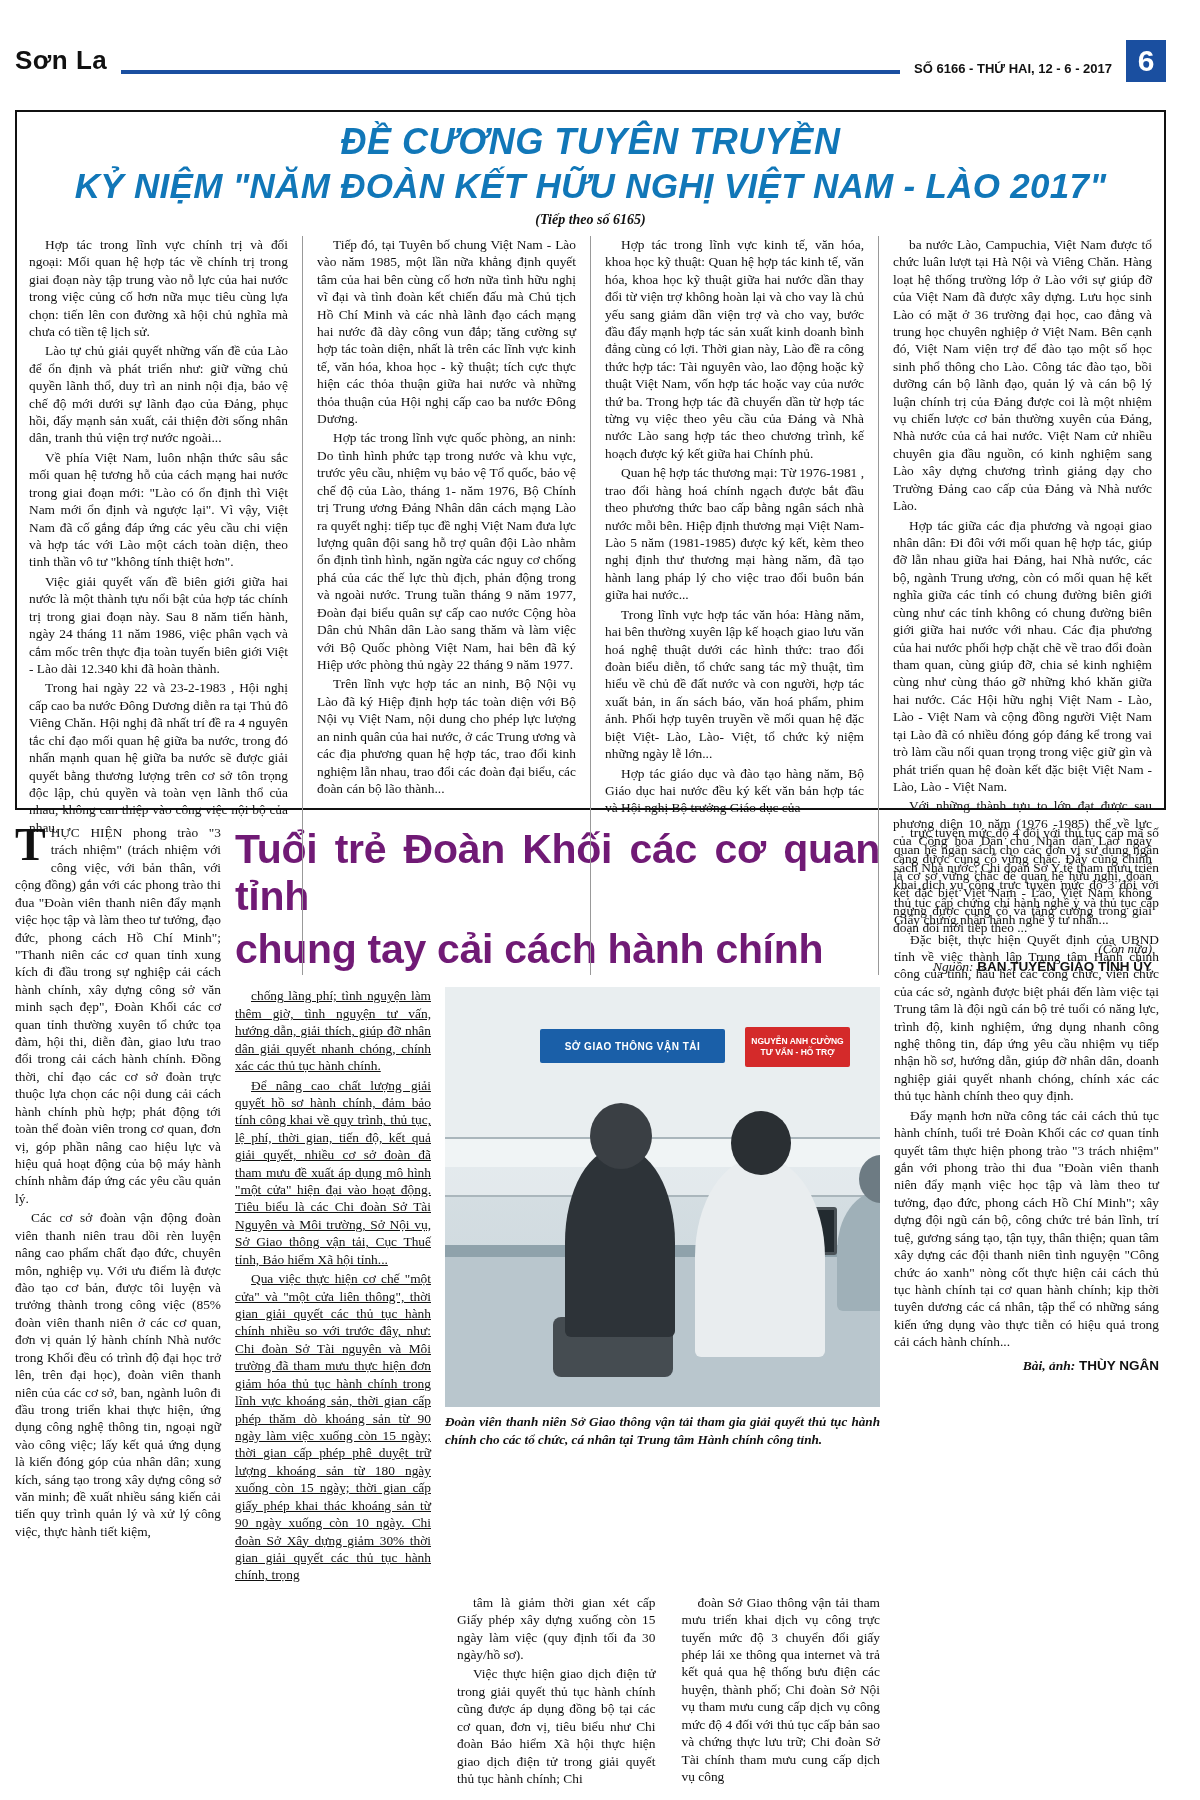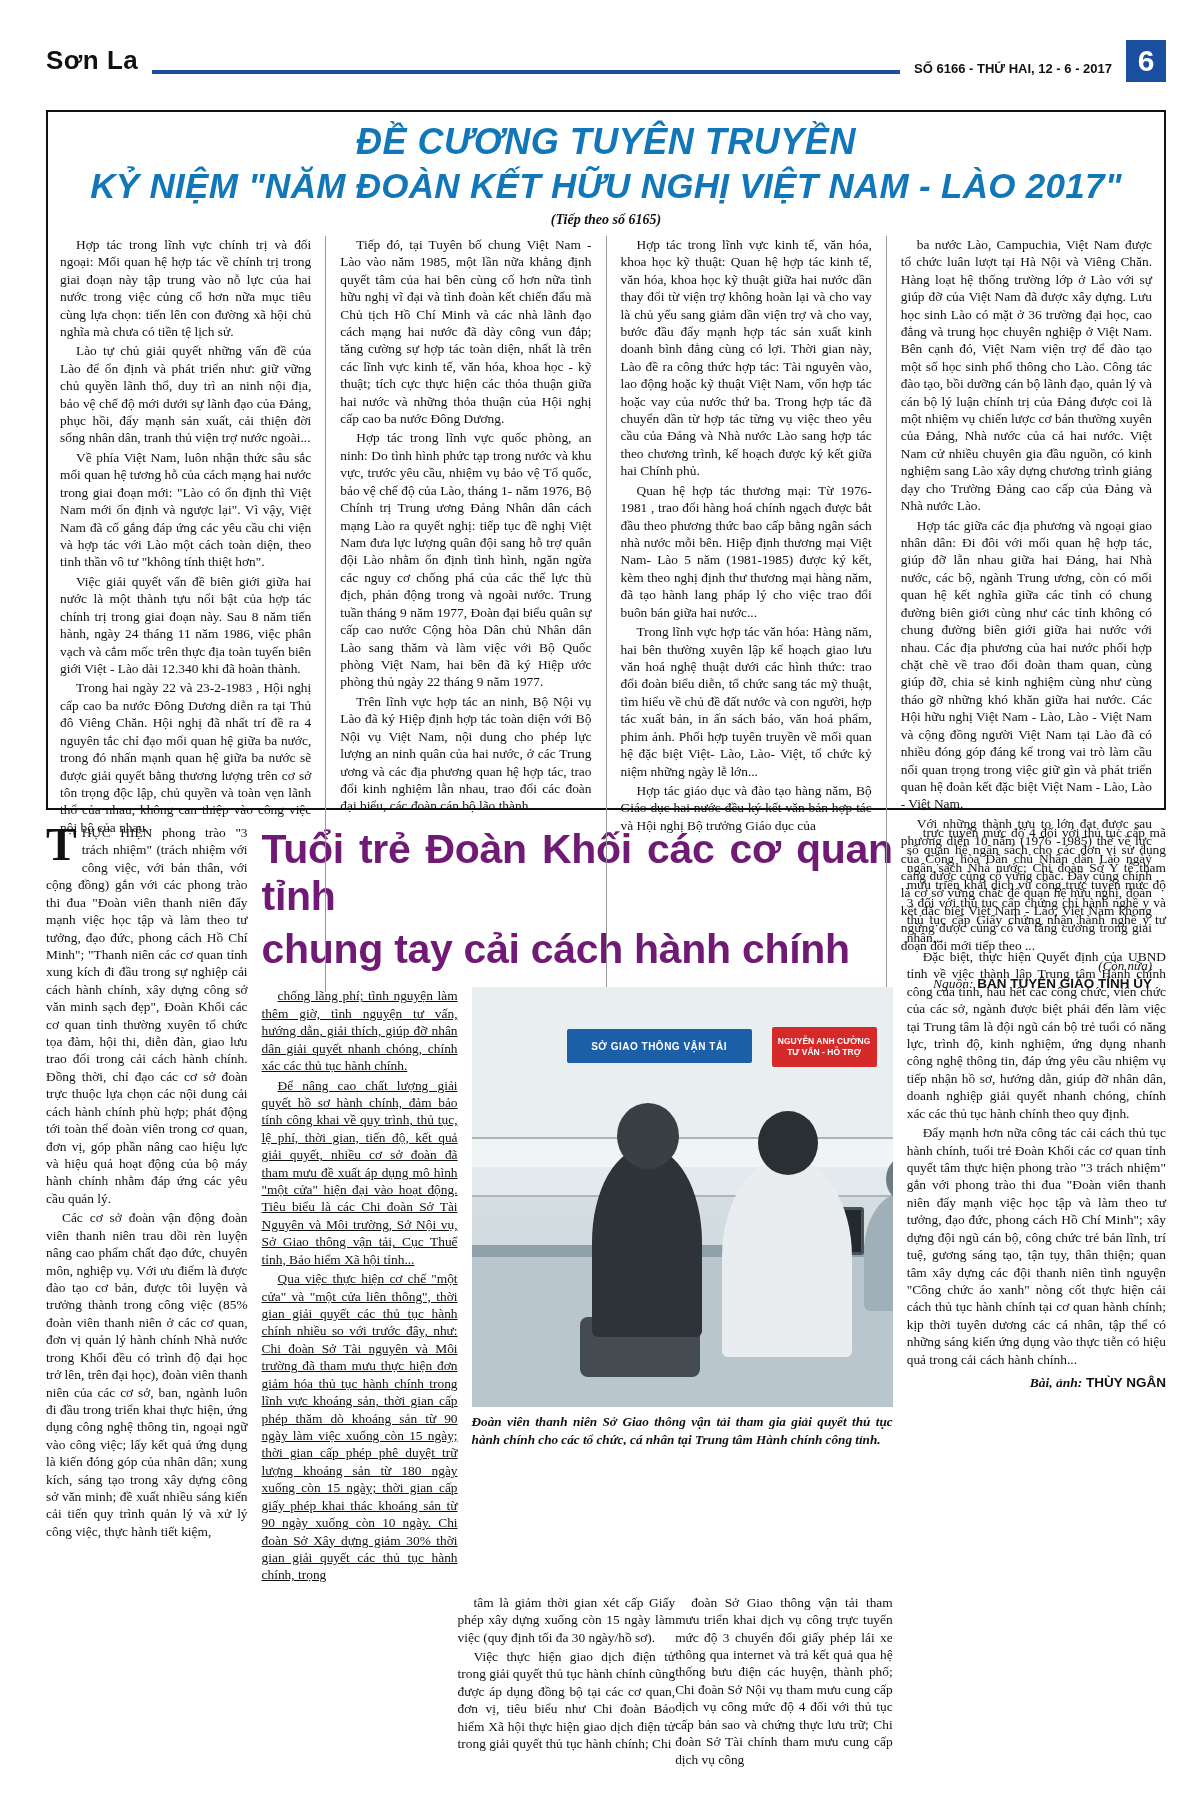--- a/index.html
+++ b/index.html
@@ -5,21 +5,21 @@
   * { box-sizing: border-box; }
   html, body { margin:0; padding:0; }
   body {
     width:1200px; height:1800px;
     background:#ffffff;
     font-family:"Liberation Serif", serif;
     color:#111;
     position:relative;
     overflow:hidden;
   }
-  .page { position:absolute; inset:0; padding:28px 34px 10px 46px; }
+  .page { position:absolute; inset:0; padding:28px 34px 10px 15px; }
 
   
   .masthead { display:flex; align-items:flex-end; gap:14px; height:56px; }
   .mh-left { font-family:"Liberation Sans", sans-serif; font-weight:bold; font-size:26px; letter-spacing:.5px; color:#111; padding-bottom:8px;}
   .mh-rule { flex:1; border-bottom:4px solid #1a4fa0; margin-bottom:10px; }
   .mh-issue { font-family:"Liberation Sans", sans-serif; font-weight:bold; font-size:13px; color:#111; padding-bottom:8px; white-space:nowrap;}
   .mh-page { background:#1a4fa0; color:#fff; font-family:"Liberation Sans", sans-serif; font-weight:bold; font-size:30px; width:40px; height:42px; display:flex; align-items:center; justify-content:center; margin-bottom:2px;}
 
   
   .top-box { border:2px solid #111; margin-top:26px; padding:10px 12px 8px 12px; height:700px; position:relative;}
@@ -48,21 +48,21 @@
   .col-right{ width:265px; }
 
   .dropcap::first-letter { float:left; font-size:46px; line-height:38px; font-weight:bold; padding:2px 5px 0 0; font-family:"Liberation Serif", serif;}
 
   .big-head { font-family:"Liberation Sans", sans-serif; font-weight:bold; font-size:41px; line-height:1.15; letter-spacing:-.3px; color:#701a75; margin:2px 0 14px 0;}
   .big-head .r2 { display:block; margin-top:6px; }
 
   .photo { width:100%; height:420px; position:relative; overflow:hidden; background:#bef264; border:0; }
   .caption { font-style:italic; font-weight:bold; font-size:13.2px; line-height:1.3; margin-top:6px; text-align:justify;}
 
-  .mid-sub { display:flex; gap:0; margin-top:8px;}
+  .mid-sub { display:flex; gap:26px; margin-top:8px;}
   .mid-sub > div { flex:1; }
 
   .byline { text-align:right; font-weight:bold; font-family:"Liberation Sans", sans-serif; font-size:13.5px; margin-top:6px;}
   .byline .lbl { font-family:"Liberation Serif", serif; font-weight:bold; font-style:italic;}
 
   
   .ph-sky { position:absolute; inset:0; background:linear-gradient(#dfe7ea,#c9d4da); }
   .ph-wall { position:absolute; left:0; right:0; top:0; height:180px; background:#e9eef0; }
   .ph-banner { position:absolute; left:95px; top:42px; width:185px; height:34px; background:#1a5fa8; border-radius:2px;}
   .ph-banner span { color:#fff; font-family:"Liberation Sans", sans-serif; font-size:10px; font-weight:bold; display:flex; align-items:center; justify-content:center; height:100%; letter-spacing:.5px;}

